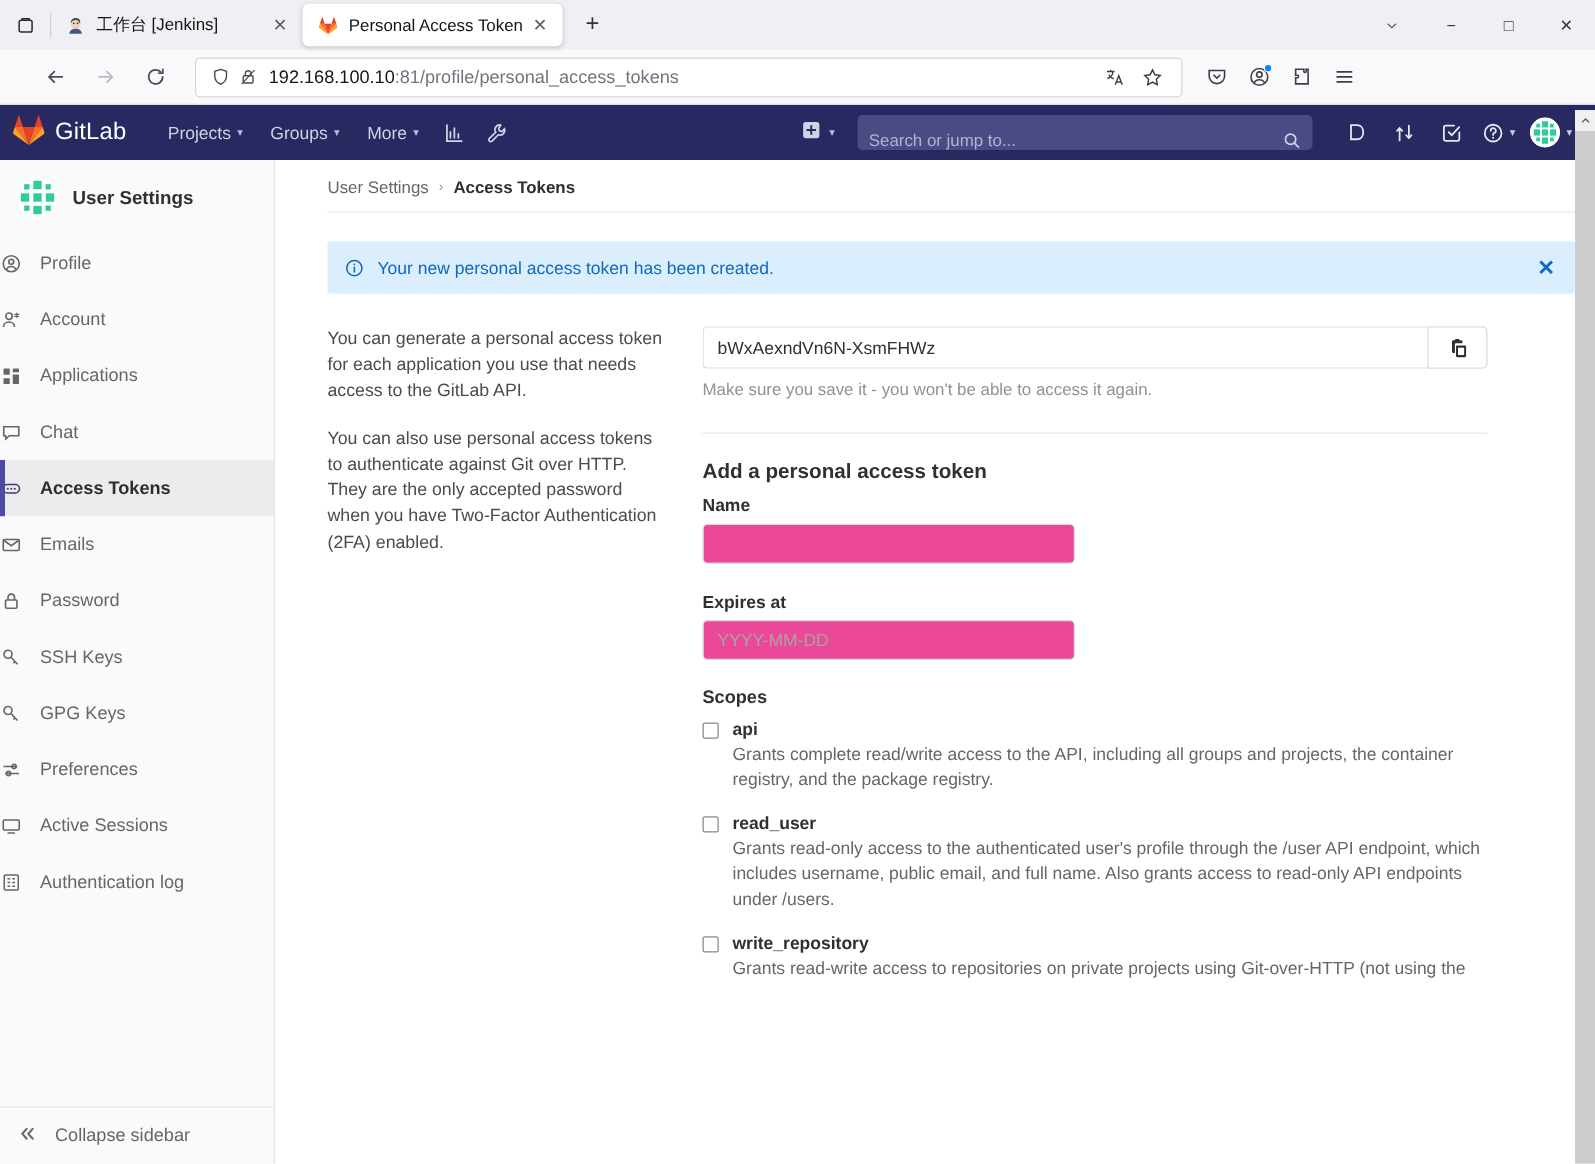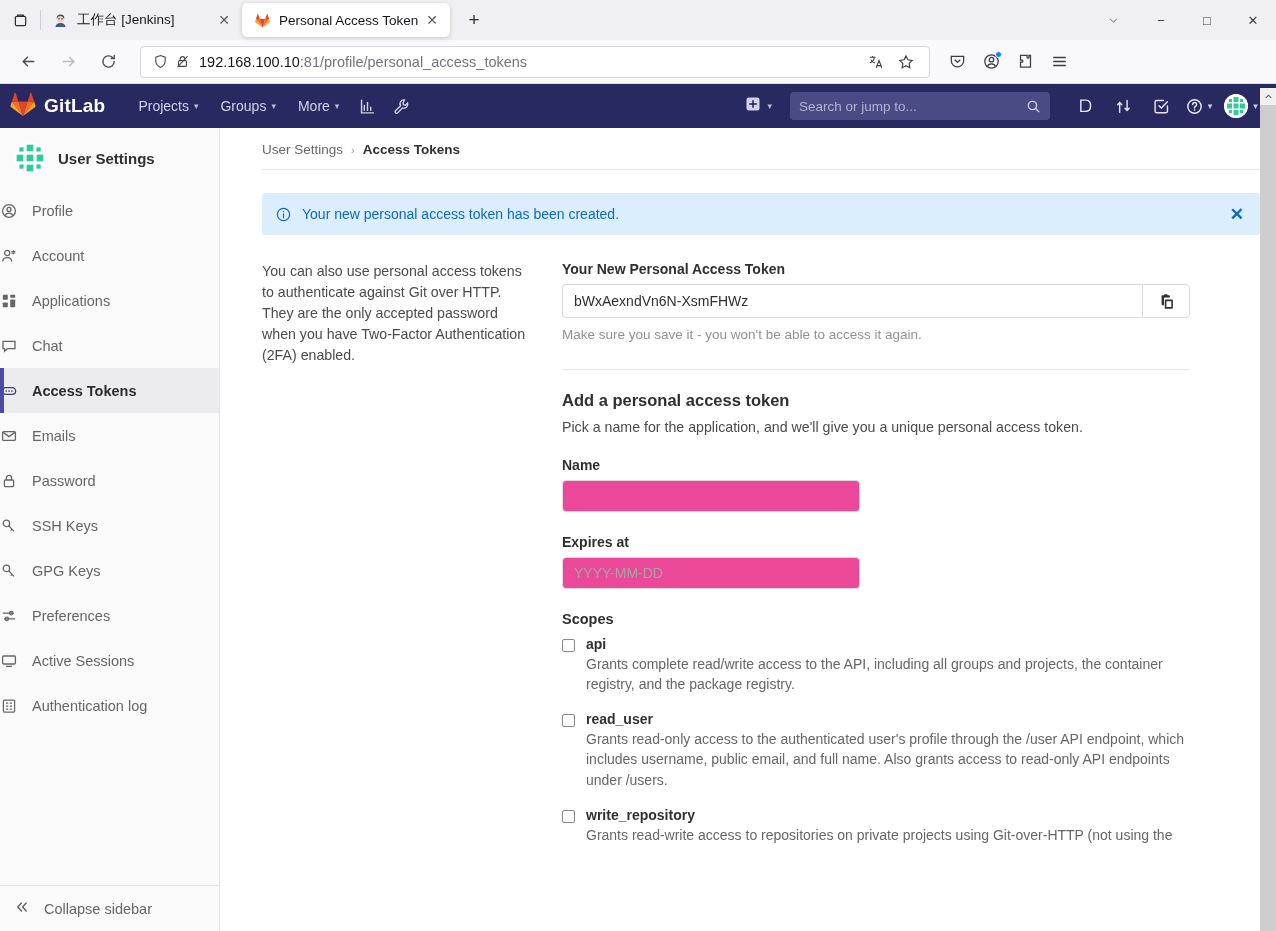--- a/index.html
+++ b/index.html
@@ -66,21 +66,21 @@
   .winctl div {
     width: 46px; height: 40px;
     display: flex; align-items: center; justify-content: center;
     color: #3a3a42; font-size: 13px;
   }
   .winctl .chev { width: 50px; color: #5c5c66; font-size: 12px; }
 
   .browser-navbar {
     height: 44px; background: #f9f9fb;
     display: flex; align-items: center;
-    padding: 0 8px;
+    padding: 0 24px;
     border-bottom: 1px solid #dcdce1;
   }
   .navbtn {
     width: 34px; height: 32px; margin: 0 3px;
     display: flex; align-items: center; justify-content: center;
     color: #4a4a55; font-size: 17px;
   }
   .navbtn.dim { color: #b9b9c2; }
   .urlbar {
     flex: 1 1 auto; height: 32px; margin: 0 6px 0 12px;
@@ -115,43 +115,43 @@
   }
 
   
   .gl-navbar {
     height: 44px; background: #292961;
     display: flex; align-items: center;
     padding-left: 10px; position: relative;
   }
   .gl-logo-wrap { display: flex; align-items: center; margin-right: 22px; }
   .gl-logo-text {
-    color: #fff; font-size: 19px; font-weight: 700; margin-left: 8px;
+    color: #fff; font-size: 19px; font-weight: 400; margin-left: 8px;
     letter-spacing: .2px;
   }
   .gl-nav-item {
     color: #d2d2e5; font-size: 14px; padding: 0 11px; height: 44px;
     display: flex; align-items: center; gap: 5px;
   }
   .caret { font-size: 9px; opacity: .85; }
   .gl-icon-btn {
     width: 34px; height: 44px; display: flex;
     align-items: center; justify-content: center; color: #d2d2e5;
   }
   .gl-nav-right {
     position: absolute; right: 16px; top: 0; height: 44px;
     display: flex; align-items: center;
   }
   .gl-plus {
     display: flex; align-items: center; gap: 6px;
     color: #d2d2e5; margin-right: 18px;
   }
   .gl-search {
-    width: 260px; height: 28px; border-radius: 4px;
-    background: #4a4a84; display: flex; align-items: center;
+    width: 364px; height: 28px; border-radius: 4px;
+    background: #4a4a84; display: flex; align-items: flex-end;
     padding: 0 9px; margin-right: 16px;
   }
   .gl-search input {
     flex: 1; background: transparent; border: none; outline: none;
     color: #ffffff; font-size: 13.5px;
     font-family: "Liberation Sans", sans-serif;
   }
   .gl-search input::placeholder { color: #b3b3d1; }
   .gl-right-icons { display: flex; align-items: center; }
   .gl-right-icons > div {
@@ -723,41 +723,40 @@
           <circle cx="8" cy="4.9" r=".75" fill="currentColor" stroke="none"></circle>
         </svg>
       </span>
       <span>Your new personal access token has been created.</span>
       <span class="alert-close">✕</span>
     </div>
 
     <div class="cols">
 
       <div class="col-left">
+        <div class="p-desc">You can generate a personal access token for each application you use that needs access to the GitLab API.</div>
         <div class="p-desc">You can also use personal access tokens to authenticate against Git over HTTP. They are the only accepted password when you have Two-Factor Authentication (2FA) enabled.</div>
       </div>
 
       <div class="col-right">
 
-        <div class="field-label">Your New Personal Access Token</div>
         <div class="token-row">
           <input class="token-input" type="text" readonly="" value="bWxAexndVn6N-XsmFHWz" style="">
           <div class="copy-btn">
             <svg width="17" height="17" viewBox="0 0 16 16" fill="currentColor">
               <path d="M5.2 1.1h3.2c.3 0 .5.2.5.5v.5h1.4c.5 0 .9.4.9.9v1.3H6.6c-.6 0-1 .4-1 1v6.3H4.3c-.5 0-.9-.4-.9-.9V3c0-.5.4-.9.9-.9h1.4v-.5c0-.3.2-.5.5-.5z"></path>
               <path d="M7.3 6.1h5.8c.5 0 .9.4.9.9v6.9c0 .5-.4.9-.9.9H7.3c-.5 0-.9-.4-.9-.9V7c0-.5.4-.9.9-.9zm.6 1.6v5.5h4.6V7.7z"></path>
             </svg>
           </div>
         </div>
         <div class="hint">Make sure you save it - you won't be able to access it again.</div>
 
         <hr class="divider">
 
         <div class="h-sub">Add a personal access token</div>
-        <div class="p-sub">Pick a name for the application, and we'll give you a unique personal access token.</div>
 
         <div class="field-block">
           <div class="field-label">Name</div>
           <input class="form-input" type="text" placeholder="" style="">
         </div>
 
         <div class="field-block">
           <div class="field-label">Expires at</div>
           <input class="form-input" type="text" placeholder="YYYY-MM-DD" style="">
         </div>

